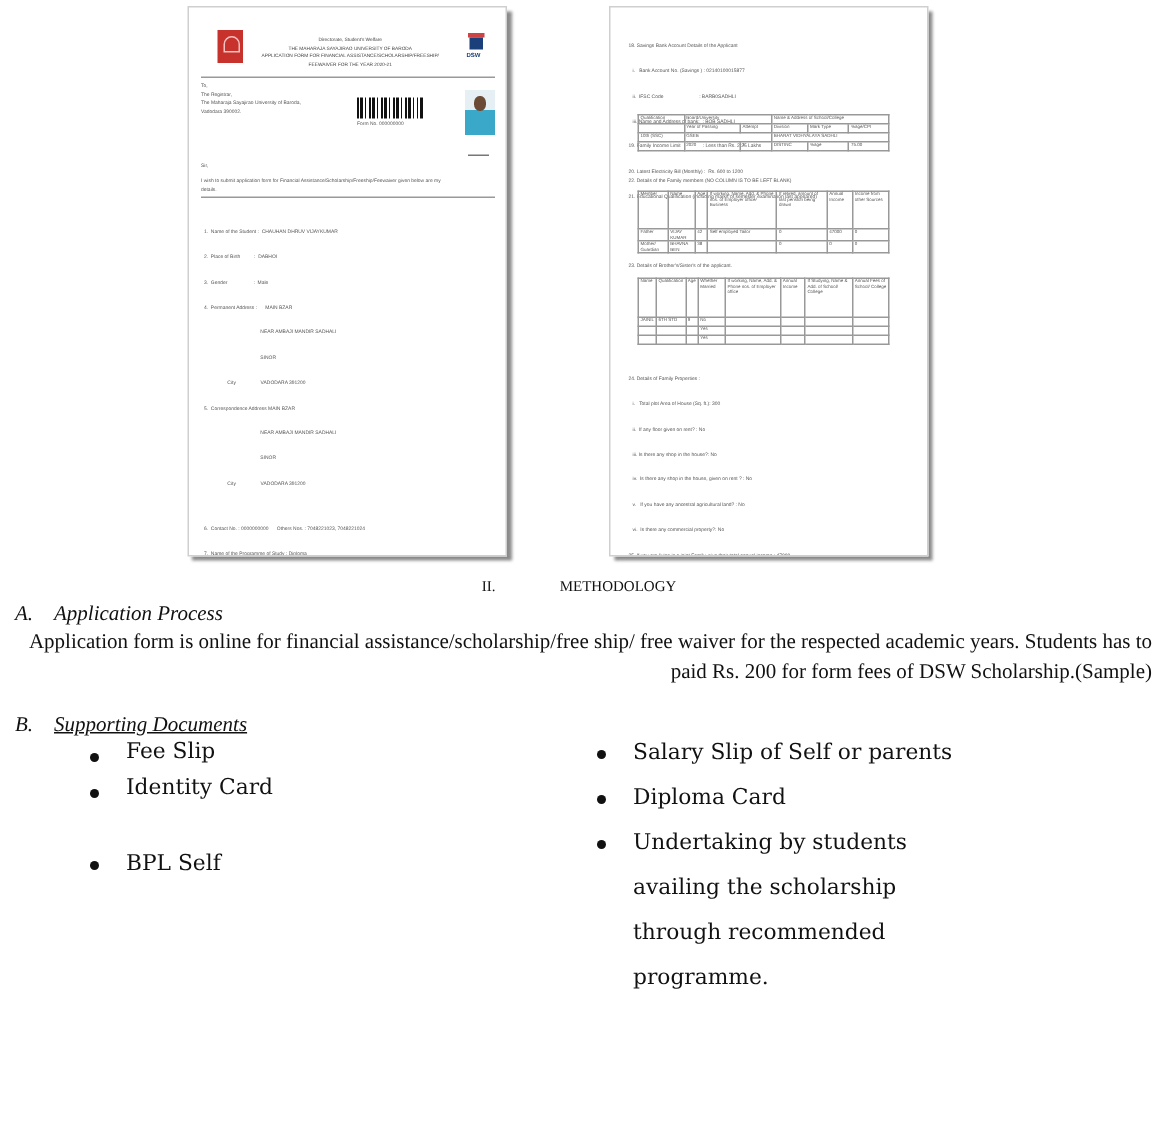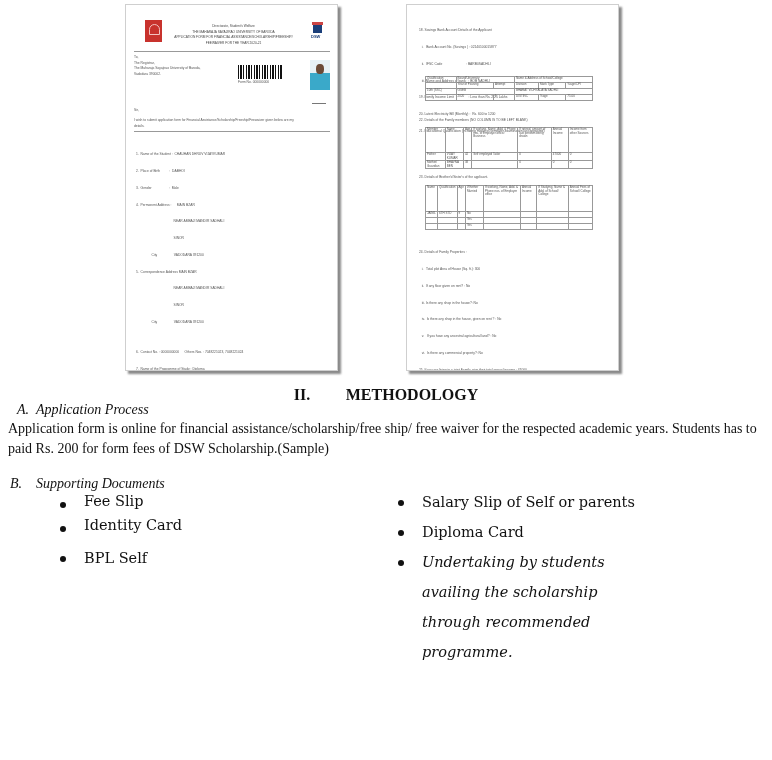--- a/index.html
+++ b/index.html
@@ -32,25 +32,25 @@
   .barcode { position:absolute; left:112px; top:60px; width:44px; height:14px;
     background: repeating-linear-gradient(90deg,#111 0 1px,#fff 1px 2px,#111 2px 4px,#fff 4px 5px,#111 5px 6px,#fff 6px 8px); }
   .photo { position:absolute; left:184px; top:55px; width:20px; height:30px; background:linear-gradient(#e6f0f4 0 45%, #3aa9c9 45%); }
   .photo::before { content:""; position:absolute; left:6px; top:4px; width:8px; height:10px; background:#6b4a36; border-radius:45%; }
   .sig { position:absolute; left:186px; top:98px; width:14px; border-top:1px solid #777; }
 
   table.mini { position:absolute; border-collapse:collapse; font-size:3px; color:#555; }
   table.mini td { border:0.6px solid #999; padding:0 1px; height:5px; vertical-align:top; line-height:3.6px; }
 
   
-  .sec-title { position:absolute; left:0; top:386px; width:772px; text-align:center; font-weight:bold; font-size:16px; }
+  .sec-title { position:absolute; left:0; top:386px; width:772px; text-align:center; font-weight:normal; font-size:10px; }
   .sec-title .num { display:inline-block; width:52px; text-align:left; }
   .subhead { position:absolute; font-style:italic; font-size:14px; }
   .subhead .letter { display:inline-block; width:26px; }
-  .para { position:absolute; left:8px; top:419px; width:760px; font-size:14px; line-height:20px; }
+  .para { position:absolute; left:8px; top:419px; width:760px; font-size:14px; line-height:20px;text-align:right; }
 
   ul.docs { position:absolute; margin:0; padding:0; list-style:none; font-family:"DejaVu Serif", serif; font-size:14.5px; color:#111; }
   ul.docs li { position:relative; padding-left:27px; line-height:30px; }
   ul.docs li::before { content:""; position:absolute; left:3px; top:13px; width:6px; height:6px; background:#111; border-radius:50%; }
 </style>
 </head>
 <body>
 
 <div id="page1" class="page">
   <div class="logo-red"></div>
@@ -253,33 +253,33 @@
     
     
     
   </div>
 </div>
 
 <div class="sec-title">
   <span class="num">II.</span><span>METHODOLOGY</span>
 </div>
 
-<div class="subhead" style="left:10px; top:402px;text-align:center;">
+<div class="subhead" style="left:10px; top:402px;">
   <span class="letter">A.</span><span>Application Process</span>
 </div>
 
 <div class="para">Application form is online for financial assistance/scholarship/free ship/ free waiver for the respected academic years. Students has to paid Rs. 200 for form fees of DSW Scholarship.(Sample)</div>
 
-<div class="subhead" style="left:10px; top:476px;">
+<div class="subhead" style="left:10px; top:476px;text-decoration:underline;">
   <span class="letter">B.</span><span>Supporting Documents</span>
 </div>
 
 <ul class="docs" style="left:57px; top:489px; width:240px;">
   <li style="line-height:24px; padding-top:0;">Fee Slip</li>
-  <li style="line-height:24px; margin-bottom:6px;">Identity Card</li>
+  <li style="line-height:24px; margin-bottom:24px;">Identity Card</li>
   <li>BPL Self</li>
 </ul>
 
 <ul class="docs" style="left:395px; top:487px; width:240px;">
   <li>Salary Slip of Self or parents</li>
   <li>Diploma Card</li>
-  <li style="width:200px;font-style:italic;">Undertaking  by students availing the scholarship through recommended programme.</li>
+  <li style="width:200px;">Undertaking  by students availing the scholarship through recommended programme.</li>
 </ul>
 
 </body></html>

